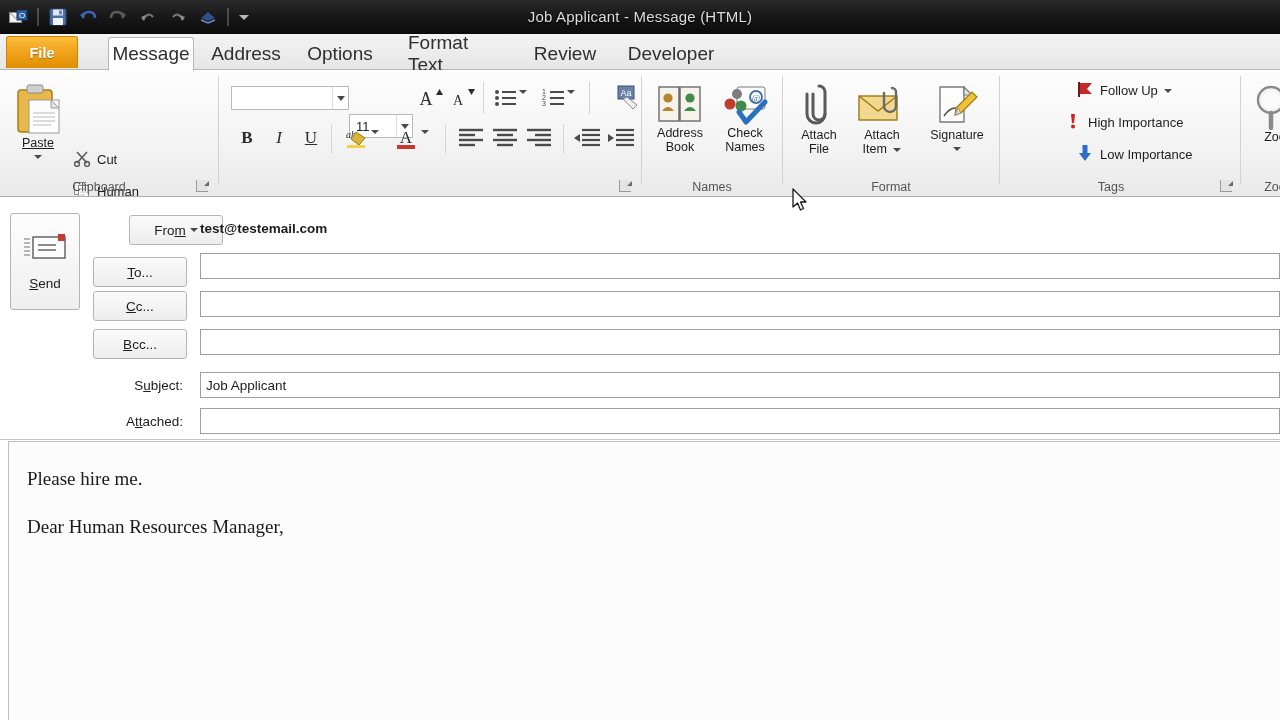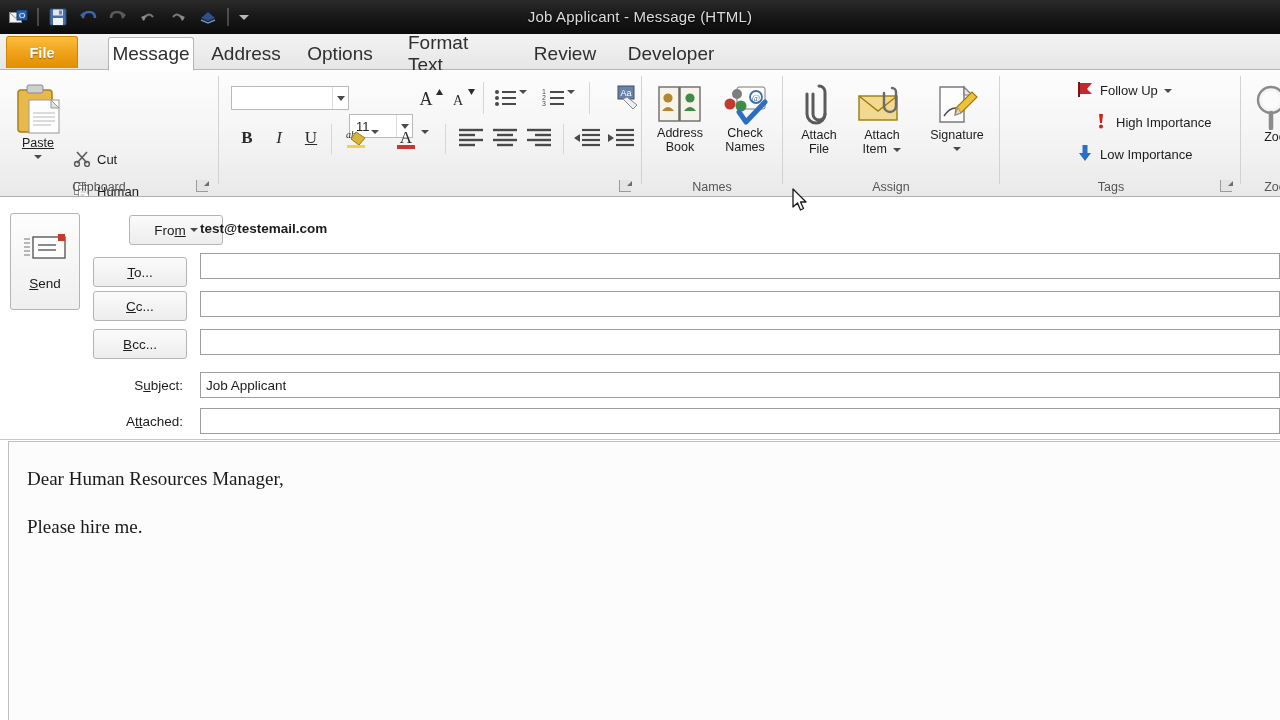--- a/index.html
+++ b/index.html
@@ -503,38 +503,38 @@
             <path d="M6 3 L30 3 L30 38 L6 38 Z" fill="#fdfdfd" stroke="#7a7a7a" stroke-width="1.4"></path>
             <path d="M30 3 L38 11 L30 11 Z" fill="#e6e6e6" stroke="#7a7a7a" stroke-width="1.2"></path>
             <path d="M10 32 Q18 20 28 26" fill="none" stroke="#4a4a4a" stroke-width="1.4"></path>
             <path d="M22 24 L38 8 L43 13 L27 29 L21 31 Z" fill="#f0c23a" stroke="#9a7c12" stroke-width="1.2"></path>
             <path d="M21 31 L24 24 L27 29 Z" fill="#d8d8d8" stroke="#8a8a8a" stroke-width=".8"></path>
           </svg>
         </div>
         <div>Signature</div>
         <div class="caret" style="margin-top:5px;"></div>
       </div>
-      <div class="group-label" style="width:216px;">Assign</div>
+      <div class="group-label" style="width:216px;">Format</div>
     </div>
     <div class="group-sep" style="left:999px;"></div>
 
     <div class="group" style="left:1000px; width:240px;">
 
       <div class="small-btn" style="left:76px; top:10px;">
         <span>
           <svg width="18" height="18" viewBox="0 0 18 18">
             <path d="M3 3 L16 3 L11 9 L16 14 L3 14 Z" fill="#c02a2a"></path>
             <line x1="3" y1="2" x2="3" y2="17" stroke="#7a1414" stroke-width="2"></line>
           </svg>
         </span>
         <span>Follow Up</span>
         <span class="caret"></span>
       </div>
 
-      <div class="small-btn" style="left:92px; top:42px;">
+      <div class="small-btn" style="left:64px; top:42px;">
         <span>
           <svg width="18" height="18" viewBox="0 0 18 18">
             <path d="M7 2 L11 2 L10 11 L8 11 Z" fill="#cc2222"></path>
             <circle cx="9" cy="14.5" r="2" fill="#cc2222"></circle>
           </svg>
         </span>
         <span>High Importance</span>
       </div>
 
       <div class="small-btn" style="left:76px; top:74px;">
@@ -614,22 +614,22 @@
     </div>
     <div class="finput" style="top:175px; right:0;">Job Applicant</div>
 
     <div class="flabel" style="top:211px;">
       <span>A<span class="ul">tt</span>ached:</span>
     </div>
     <div class="finput" style="top:211px; right:0;"></div>
   </div>
 
   <div class="bodypane">
+    <p>Please hire me.</p>
     <p>Dear Human Resources Manager,</p>
-    <p>Please hire me.</p>
   </div>
 
   <div class="cursor">
     <svg width="18" height="26" viewBox="0 0 18 26">
       <path d="M1 1 L1 19 L5.5 15 L8.5 22 L11.5 20.5 L8.5 14 L14 14 Z" fill="#ffffff" stroke="#1a1a1a" stroke-width="1.3" stroke-linejoin="round"></path>
     </svg>
   </div>
 
 </div>
 

